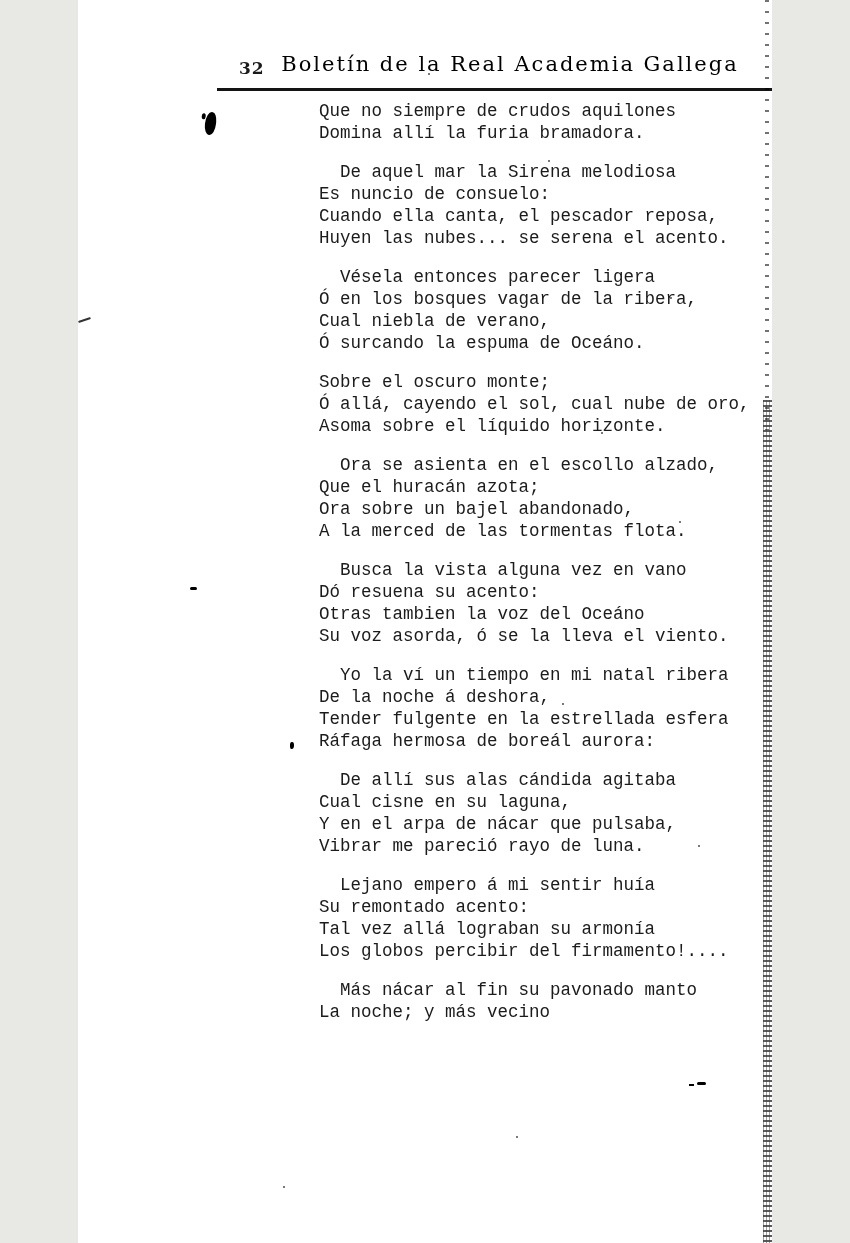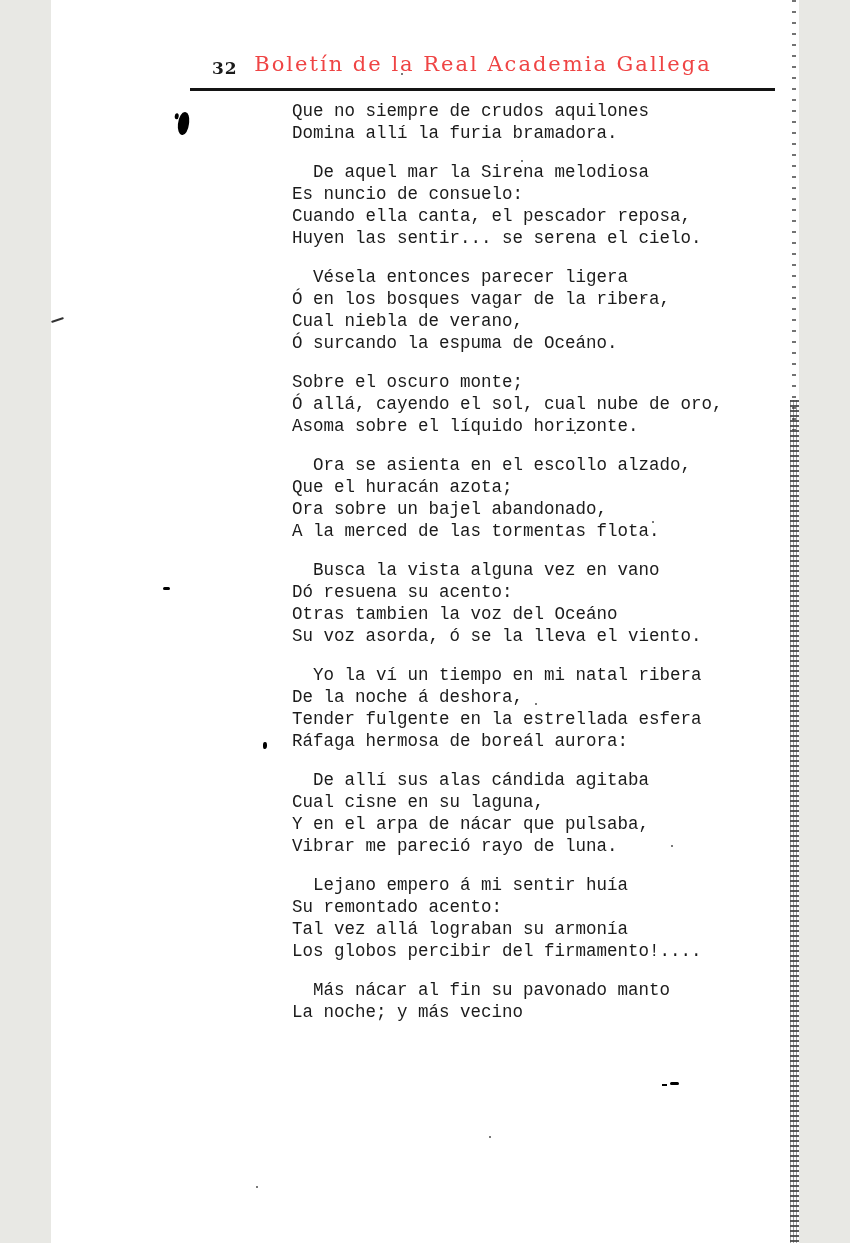--- a/index.html
+++ b/index.html
@@ -1,36 +1,36 @@
 <!DOCTYPE html>
 <html><head>
 <meta charset="utf-8">
 <style>
   html,body{margin:0;padding:0;background:#e8e8e4;}
   .page{
     position:relative;
-    width:748px;height:1243px;
+    width:694px;height:1243px;
     margin:0 auto;
     background:#ffffff;
     overflow:hidden;
     font-family:"DejaVu Serif","Liberation Serif",serif;
     color:#1b1b1b;
   }
   
   .pagenum{
     position:absolute;left:161px;top:58px;
     font-size:17px;letter-spacing:1px;font-weight:bold;
   }
   .title{
     position:absolute;left:140px;top:52px;width:584px;
     text-align:center;
     font-size:21px;
     letter-spacing:2px;
     font-weight:500;
-    color:#ef4444;
+    color:#000000;
   }
   .rule{
     position:absolute;left:139px;top:88px;width:585px;height:3px;
     background:#141414;
   }
   
   .poem{
     position:absolute;left:241px;top:100px;width:430px;
     font-size:17.5px;
     line-height:22px;
@@ -90,21 +90,21 @@
 
   <div class="poem" id="poem">
       <div class="stanza">
         <div class="line">Que no siempre de crudos aquilones</div>
         <div class="line">Domina allí la furia bramadora.</div>
       </div>
       <div class="stanza">
         <div class="line first">De aquel mar la Sirena melodiosa</div>
         <div class="line">Es nuncio de consuelo:</div>
         <div class="line">Cuando ella canta, el pescador reposa,</div>
-        <div class="line">Huyen las sentir... se serena el cielo.</div>
+        <div class="line">Huyen las nubes... se serena el acento.</div>
       </div>
       <div class="stanza">
         <div class="line first">Vésela entonces parecer ligera</div>
         <div class="line">Ó en los bosques vagar de la ribera,</div>
         <div class="line">Cual niebla de verano,</div>
         <div class="line">Ó surcando la espuma de Oceáno.</div>
       </div>
       <div class="stanza">
         <div class="line">Sobre el oscuro monte;</div>
         <div class="line">Ó allá, cayendo el sol, cual nube de oro,</div>

